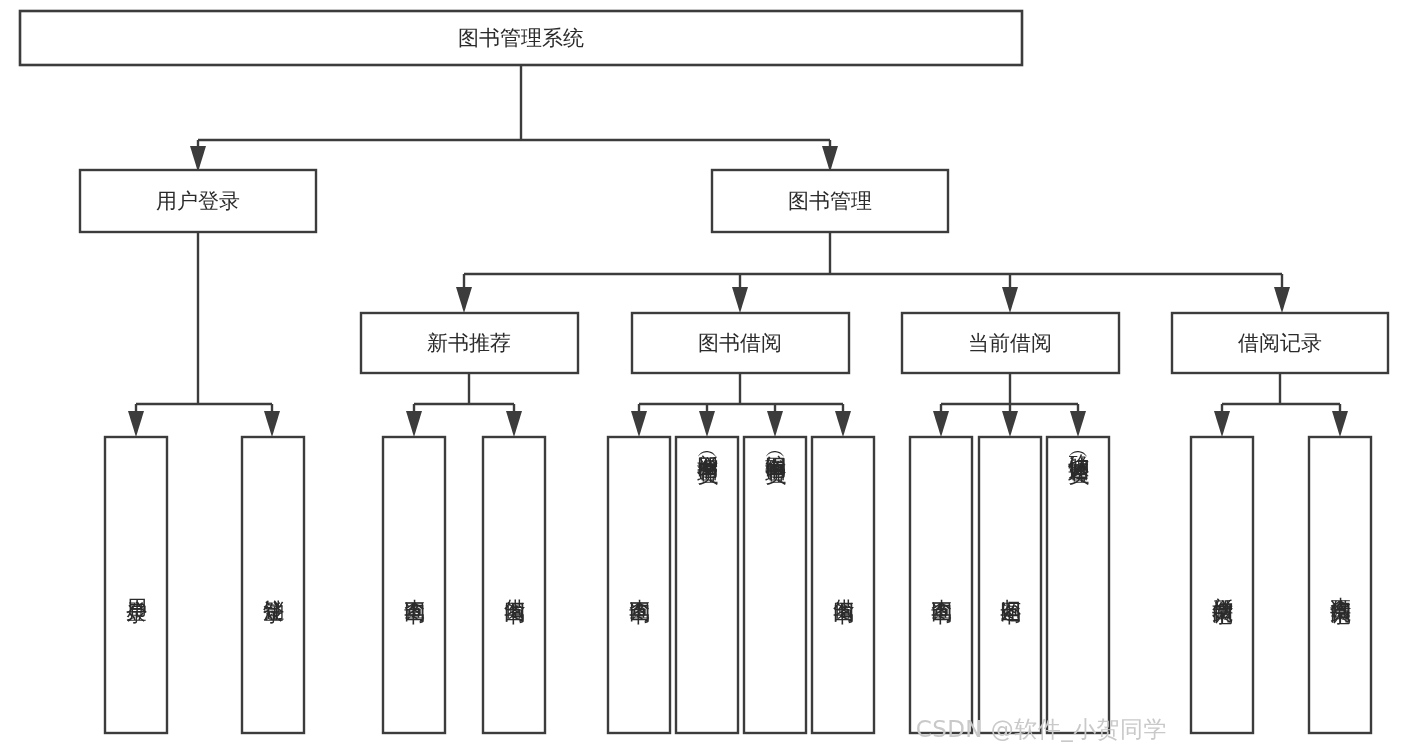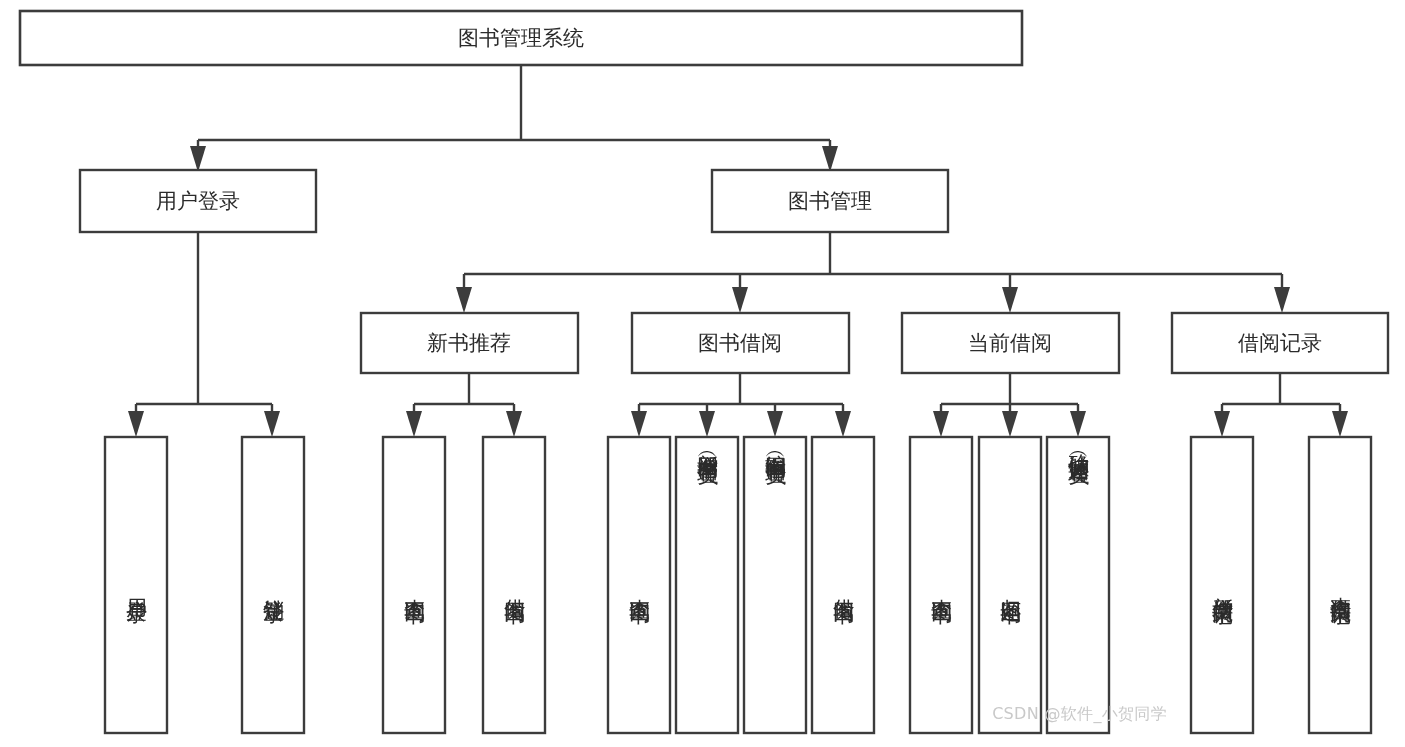--- a/index.html
+++ b/index.html
@@ -64,23 +64,23 @@
     font-size: 21px;
     line-height: 1.32;
     letter-spacing: 0.08em;
     color: #2b2b2b;
     white-space: nowrap;
     text-align: center;
   }
   .watermark {
     position: absolute;
     right: 10px;
-    bottom: 22px;
-    font-family: "DejaVu Sans", "Liberation Sans", sans-serif;
-    font-size: 16px;
+    bottom: 2px;
+    font-family: "DejaVu Sans", "Liberation Sans", sans-serif;
+    font-size: 23px;
     color: #c9c9c9;
     letter-spacing: 0.02em;
     white-space: nowrap;
     text-align: right;
   }
 </style>
 </head>
 <body>
 
 <div id="diagram-root">

